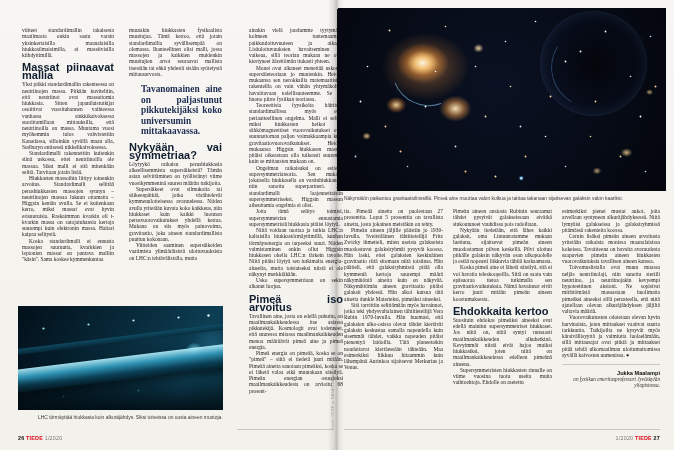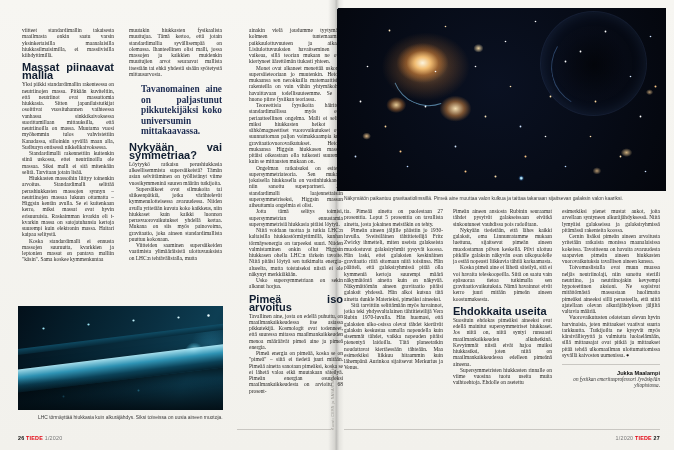--- a/index.html
+++ b/index.html
@@ -151,21 +151,21 @@
     <div class="col" style="left:344px;top:208px;width:99px;height:222px">
       <p>tia. Pimeää ainetta on puolestaan 27 prosenttia. Loput 5 prosenttia on tavallista ainetta, josta jokainen meistäkin on tehty.</p>
       <p class="ind">Pimeän aineen jäljille päästiin jo 1930-luvulla. Sveitsiläinen tähtitieteilijä Fritz Zwicky ihmetteli, miten useista galakseista muodostuvat galaksiryhmät pysyvät koossa. Hän laski, ettei galaksien keskinäinen gravitaatio riitä sitomaan niitä toisiinsa. Hän päätteli, että galaksiryhmissä pitää olla kymmeniä kertoja suurempi määrä näkymätöntä ainetta kuin on näkyvää. Näkymättömän aineen gravitaatio pitäisi galaksit yhdessä. Hän alkoi kutsua tätä ainetta dunkle Materieksi, pimeäksi aineeksi.</p>
       <p class="ind">Sitä tarvittiin selittämään myös havainnot, jotka teki yhdysvaltalainen tähtitieteilijä Vera Rubin 1970-luvulla. Hän huomasi, että galaksien ulko-osissa olevat tähdet kiertävät galaksin keskustaa samalla nopeudella kuin sisemmät tähdet, vaikka nopeuden pitäisi pienentyä laidoilla. Tätä planeetatkin noudattavat kiertäessään tähteään. Maa esimerkiksi liikkuu hitaammin kuin lähempänä Aurinkoa sijaitsevat Merkurius ja Venus.</p>
     </div>
 
     <div class="col" style="left:453px;top:208px;width:99px;height:222px">
       <p>Pimeän aineen ansiosta Rubinin seuraamat tähdet pysyivät galakseissaan eivätkä sinkoutuneet vauhdissa pois radoiltaan.</p>
       <p class="ind">Nykyään tiedetään, että lähes kaikki galaksit, oma Linnunratamme mukaan luettuna, sijaitsevat pimeän aineen muodostaman pilven keskellä. Pilvi ulottuu pitkälle galaksin näkyvän osan ulkopuolelle ja estää nopeasti liikkuvia tähtiä karkaamasta.</p>
       <p class="ind">Koska pimeä aine ei lähetä säteilyä, sitä ei voi havaita teleskoopeilla. Siitä on saatu vain epäsuoraa tietoa tutkimalla sen gravitaatiovaikutuksia. Nämä havainnot eivät kerro juuri mitään pimeän aineen koostumuksesta.</p>
-      <h3 class="sec">Ehdokkaita useita</h3>
+      <h3 class="sec">Ehdokkaita kertoo</h3>
       <p>Suosituin ehdokas pimeäksi aineeksi ovat edellä mainitut supersymmetriset hiukkaset. Jos niitä on, niitä syntyi runsaasti maailmankaikkeuden alkuhetkinä. Kevyimmät niistä eivät hajoa muiksi hiukkasiksi, joten niitä on maailmankaikkeudessa edelleen pimeänä aineena.</p>
       <p class="ind">Supersymmetristen hiukkasten rinnalle on viime vuosina tuotu useita muita vaihtoehtoja. Ehdolle on asetettu</p>
     </div>
 
     <div class="col" style="left:562px;top:208px;width:98px;height:224px">
       <p>esimerkiksi pienet mustat aukot, joita arvellaan syntyneen alkuräjähdyksessä. Niitä lymyäisi galakseissa ja galaksiryhmissä pitämässä rakenteita koossa.</p>
       <p class="ind">Cernin lisäksi pimeän aineen arvoitusta yritetään ratkaista monissa maanalaisissa kokeissa. Tavoitteena on havaita avaruudesta saapuvien pimeän aineen hiukkasten vuorovaikutuksia tavallisen aineen kanssa.</p>
       <p class="ind">Toivomuslistalla ovat muun muassa neljäs neutriinolaji, niin sanottu steriili neutriino, ja neutriinojakin kevyempi hypoteettinen aksioni. Ne sopisivat mitättömästä massastaan huolimatta pimeäksi aineeksi sillä perusteella, että niitä ajatellaan olevan alkuräjähdyksen jäljiltä valtavia määriä.</p>
       <p class="ind">Vuorovaikutusten odotetaan olevan hyvin harvinaisia, joten mittaukset vaativat suurta tarkkuutta. Tutkijoilta ne kysyvät myös kärsivällisyyttä ja valmiutta luolaelämään, sillä mittausajat ovat pitkiä ja mittaukset pitää tehdä ulkomaailman ulottumattomissa syvällä kaivosten uumenissa. ●</p>
       <div class="author">

